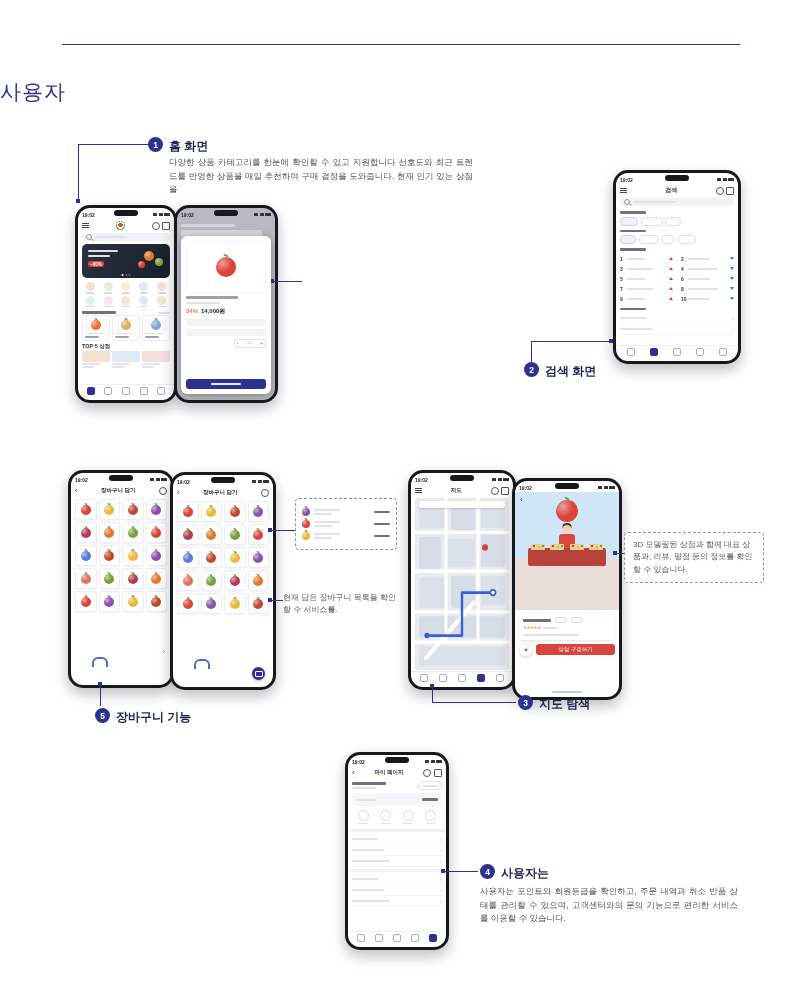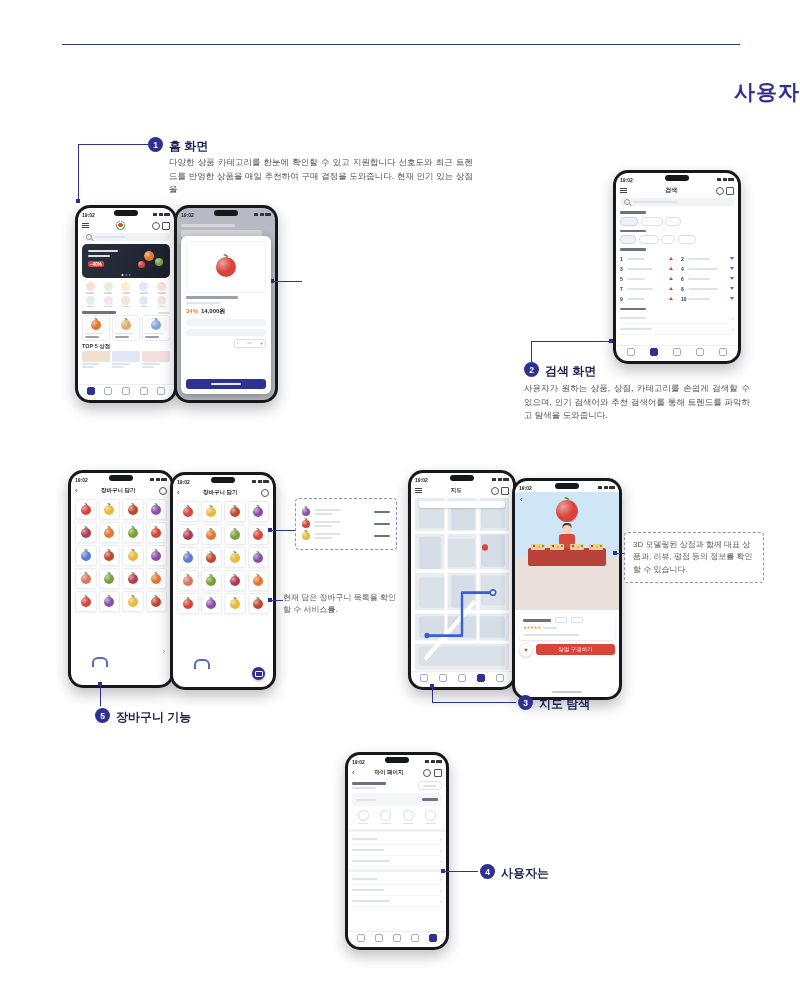--- a/index.html
+++ b/index.html
@@ -1,21 +1,21 @@
 <!DOCTYPE html>
 <html><head>
 <meta charset="utf-8">
 <style>
   html,body{margin:0;padding:0;background:#fff;}
   .canvas{position:relative;width:800px;height:999px;background:#fff;margin:0 auto;
           font-family:"Liberation Sans","DejaVu Sans",sans-serif;overflow:hidden;}
   
   .rule-top{position:absolute;left:62px;top:44px;width:678px;border-top:1.5px solid #2f3a8d;}
-  .doc-title{position:absolute;left:0;top:78px;width:100%;text-align:right;font-size:21px;
-             font-weight:bold;color:#2e3192;letter-spacing:1px;}
+  .doc-title{position:absolute;left:0;top:78px;width:100%;text-align:left;font-size:21px;
+             font-weight:normal;color:#2e3192;letter-spacing:1px;}
   .badge{position:absolute;width:15px;height:15px;border-radius:50%;background:#2e3192;color:#fff;
          font-size:8.5px;font-weight:bold;display:flex;align-items:center;justify-content:center;}
   .sec-title{position:absolute;font-size:12px;font-weight:bold;color:#1d2454;}
   .sec-desc{position:absolute;font-size:8.5px;color:#4f4f4f;line-height:1.6;text-align:justify;}
   .callout{position:absolute;border:1px dashed #8b90c9;border-radius:4px;background:#fff;
            padding:6px 8px;font-size:8px;color:#5a5a5a;line-height:1.55;}
   .callout-plain{position:absolute;font-size:8px;color:#5a5a5a;line-height:1.55;}
   .cl{position:absolute;background:#2e3192;display:block;}
   .cl.h{height:1px;} .cl.v{width:1px;}
   .sq{position:absolute;width:4px;height:4px;background:#2e3192;display:block;}
@@ -484,21 +484,20 @@
           <span class="nav-ico"></span>
           <span class="nav-ico"></span>
         </div>
     </div>
   </div>
   <i class="sq" style="left:609px;top:339px"></i>
   <i class="cl h" style="left:531px;top:341px;width:82px"></i>
   <i class="cl v" style="left:531px;top:341px;height:21px"></i>
   <div class="badge" style="left:524px;top:362px">2</div>
   <div class="sec-title" style="left:545px;top:363px">검색 화면</div>
-  <div class="sec-desc" style="left:524px;top:382px;width:226px">사용자가 원하는 상품, 상점, 카테고리를 손쉽게 검색할 수 있으며, 인기 검색어와 추천 검색어를 통해 트렌드를 파악하고 탐색을 도와줍니다.</div>
 
   <div class="phone" style="left:68px;top:470px;width:100px;height:212px">
     <div class="screen">
         <span class="island"></span>
         <div class="status">
           <span class="time">19:02</span>
           <span class="sigs">
             <i></i>
             <i></i>
             <i></i>
@@ -904,14 +903,15 @@
           <span class="nav-ico"></span>
           <span class="nav-ico act"></span>
         </div>
     </div>
   </div>
 
   <i class="sq" style="left:441px;top:869px"></i>
   <i class="cl h" style="left:445px;top:871px;width:33px"></i>
   <div class="badge" style="left:480px;top:864px">4</div>
   <div class="sec-title" style="left:501px;top:865px">사용자는</div>
+  <div class="sec-desc" style="left:480px;top:885px;width:258px">사용자는 포인트와 회원등급을 확인하고, 주문 내역과 취소 반품 상태를 관리할 수 있으며, 고객센터와의 문의 기능으로 편리한 서비스를 이용할 수 있습니다.</div>
 
 </div>
 
 </body></html>

